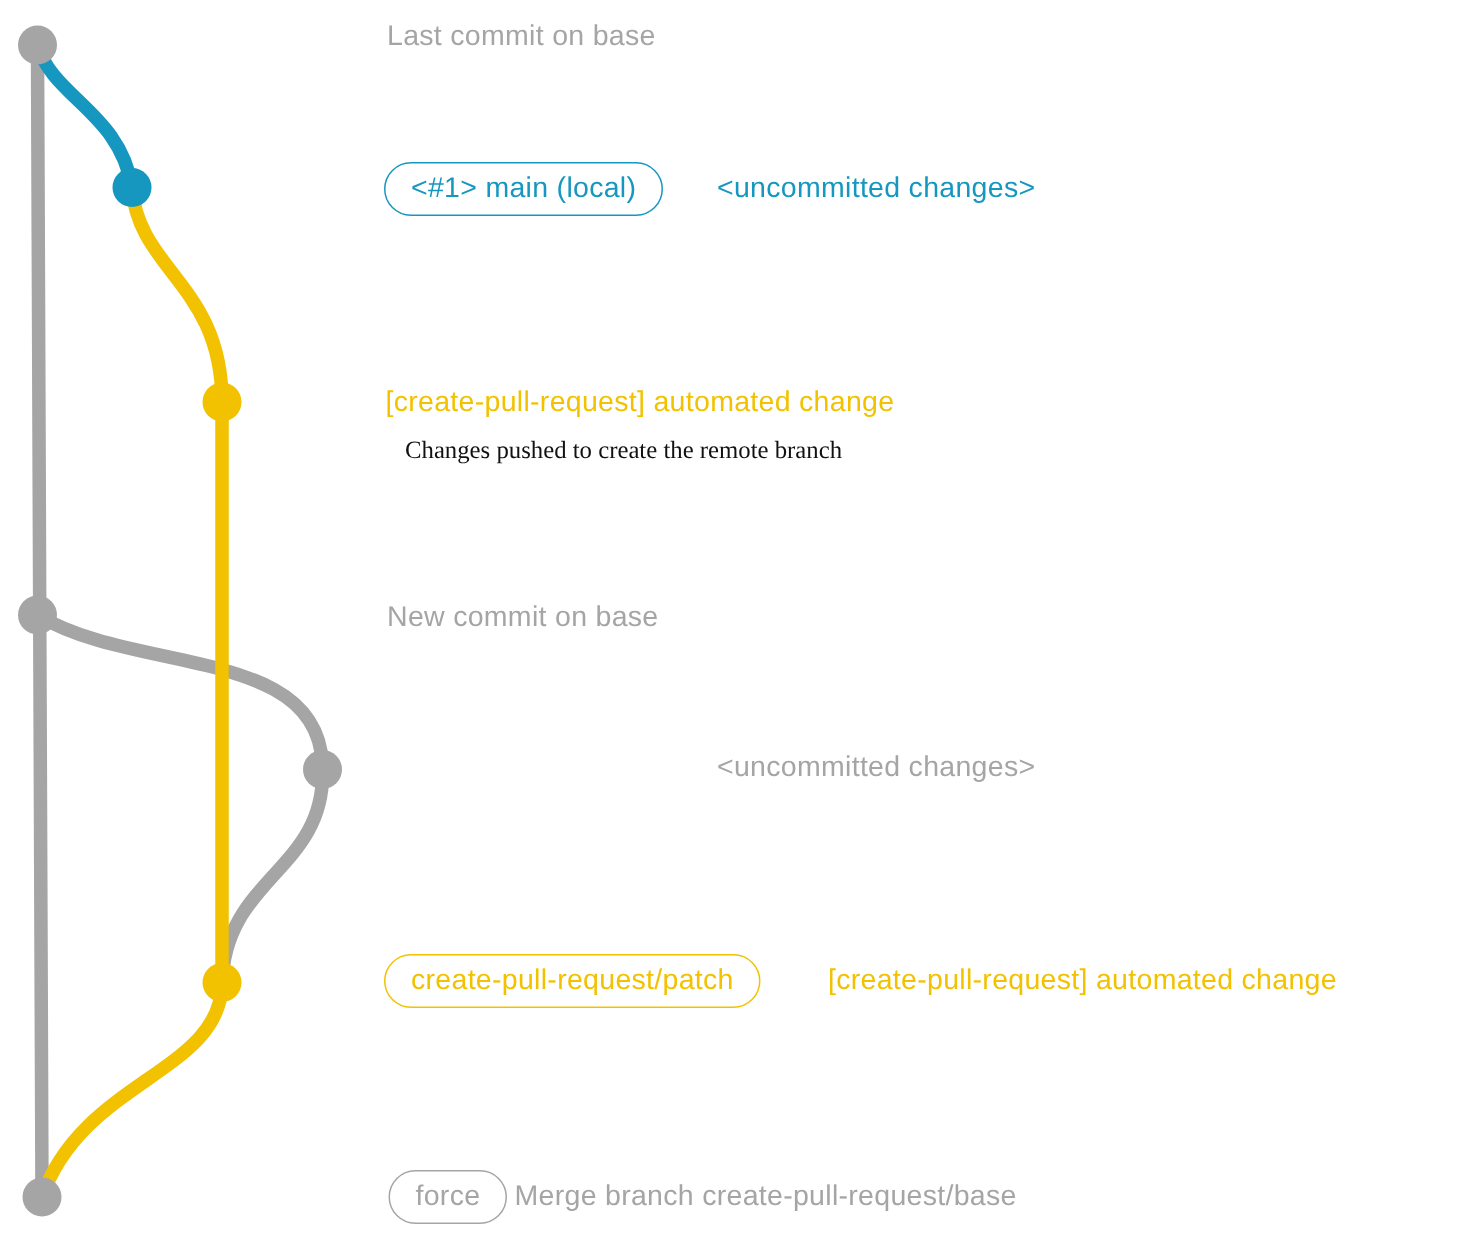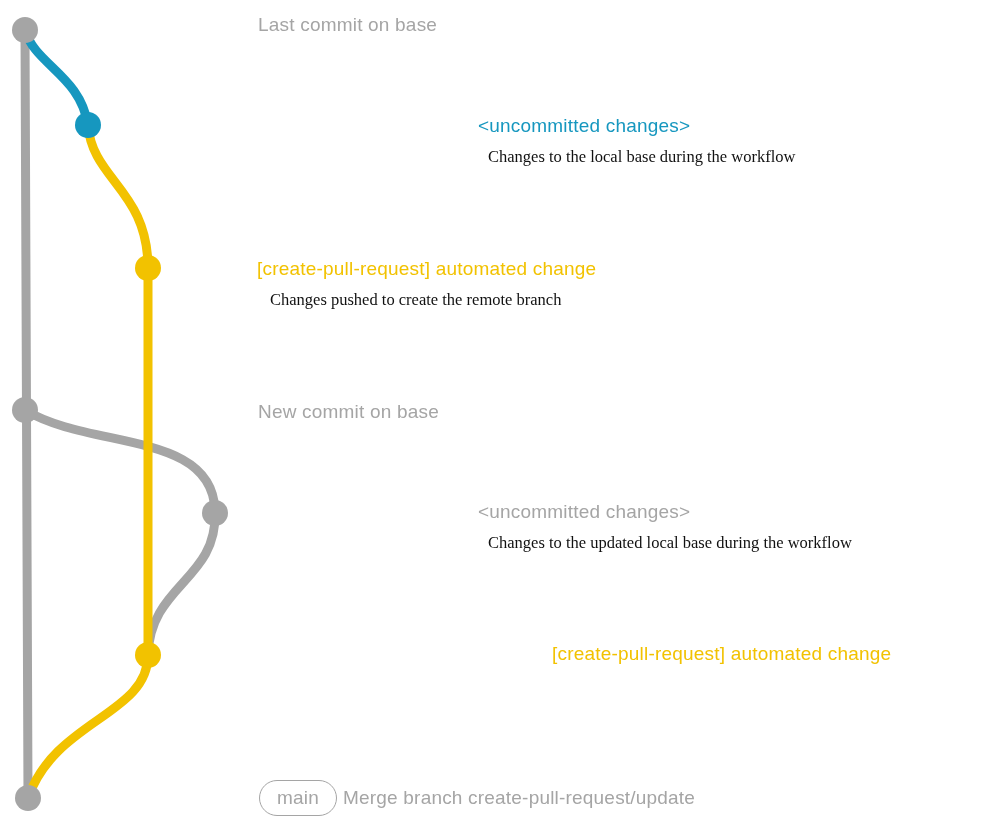--- a/index.html
+++ b/index.html
@@ -56,29 +56,29 @@
     <circle cx="88" cy="125" r="13" style="fill: var(--blue)"></circle>
     <circle cx="148" cy="268" r="13" style="fill: var(--yellow)"></circle>
     <circle cx="25" cy="410" r="13" style="fill: var(--gray)"></circle>
     <circle cx="215" cy="513" r="13" style="fill: var(--gray)"></circle>
     <circle cx="148" cy="655" r="13" style="fill: var(--yellow)"></circle>
     <circle cx="28" cy="798" r="13" style="fill: var(--gray)"></circle>
   </svg>
 
   <div class="abs sans-lg gray" style="left:258px; top:14px">Last commit on base</div>
 
+  <div class="abs badge blue" style="left:256px; top:108px">&lt;#1&gt; main (local)</div>
   <div class="abs sans-lg blue" style="left:478px; top:115px">&lt;uncommitted changes&gt;</div>
-  <div class="abs serif-sm" style="left:488px; top:147px">Changes to the local base during the workflow</div>
 
   <div class="abs sans-lg yellow" style="left:257px; top:258px">[create-pull-request] automated change</div>
   <div class="abs sans-lg gray" style="left:258px; top:401px">New commit on base</div>
 
   <div class="abs serif-sm" style="left:270px; top:290px">Changes pushed to create the remote branch</div>
 
   <div class="abs sans-lg gray" style="left:478px; top:501px">&lt;uncommitted changes&gt;</div>
-  <div class="abs serif-sm" style="left:488px; top:533px">Changes to the updated local base during the workflow</div>
 
+  <div class="abs badge yellow" style="left:256px; top:636px">create-pull-request/patch</div>
   <div class="abs sans-lg yellow" style="left:552px; top:643px">[create-pull-request] automated change</div>
 
-  <div class="abs badge gray" style="left:259px; top:780px">main</div>
-  <div class="abs sans-lg gray" style="left:343px; top:787px">Merge branch create-pull-request/update</div>
+  <div class="abs badge gray" style="left:259px; top:780px">force</div>
+  <div class="abs sans-lg gray" style="left:343px; top:787px">Merge branch create-pull-request/base</div>
 
 </div>
 
 </body></html>

